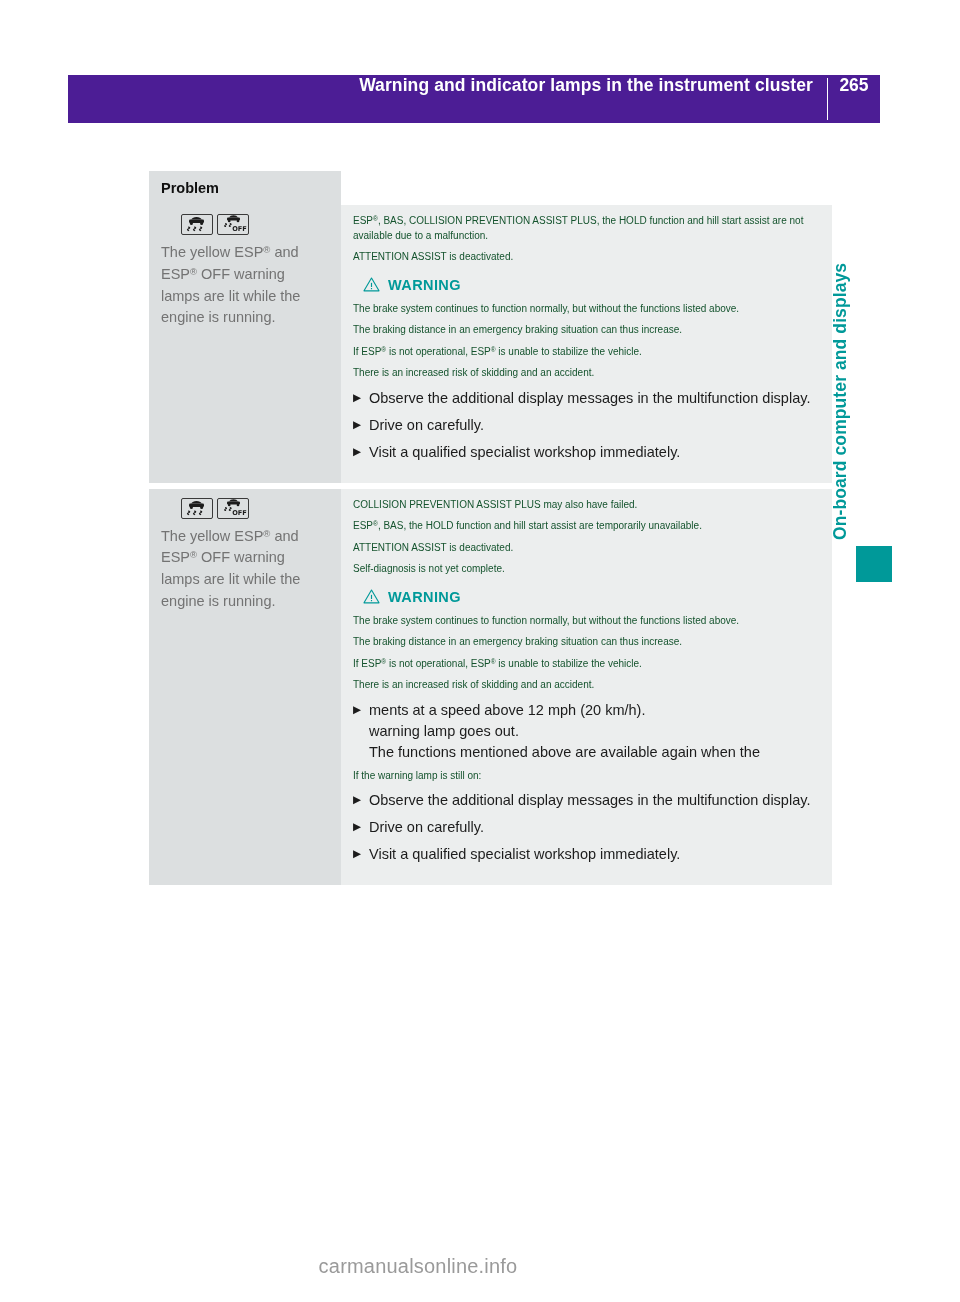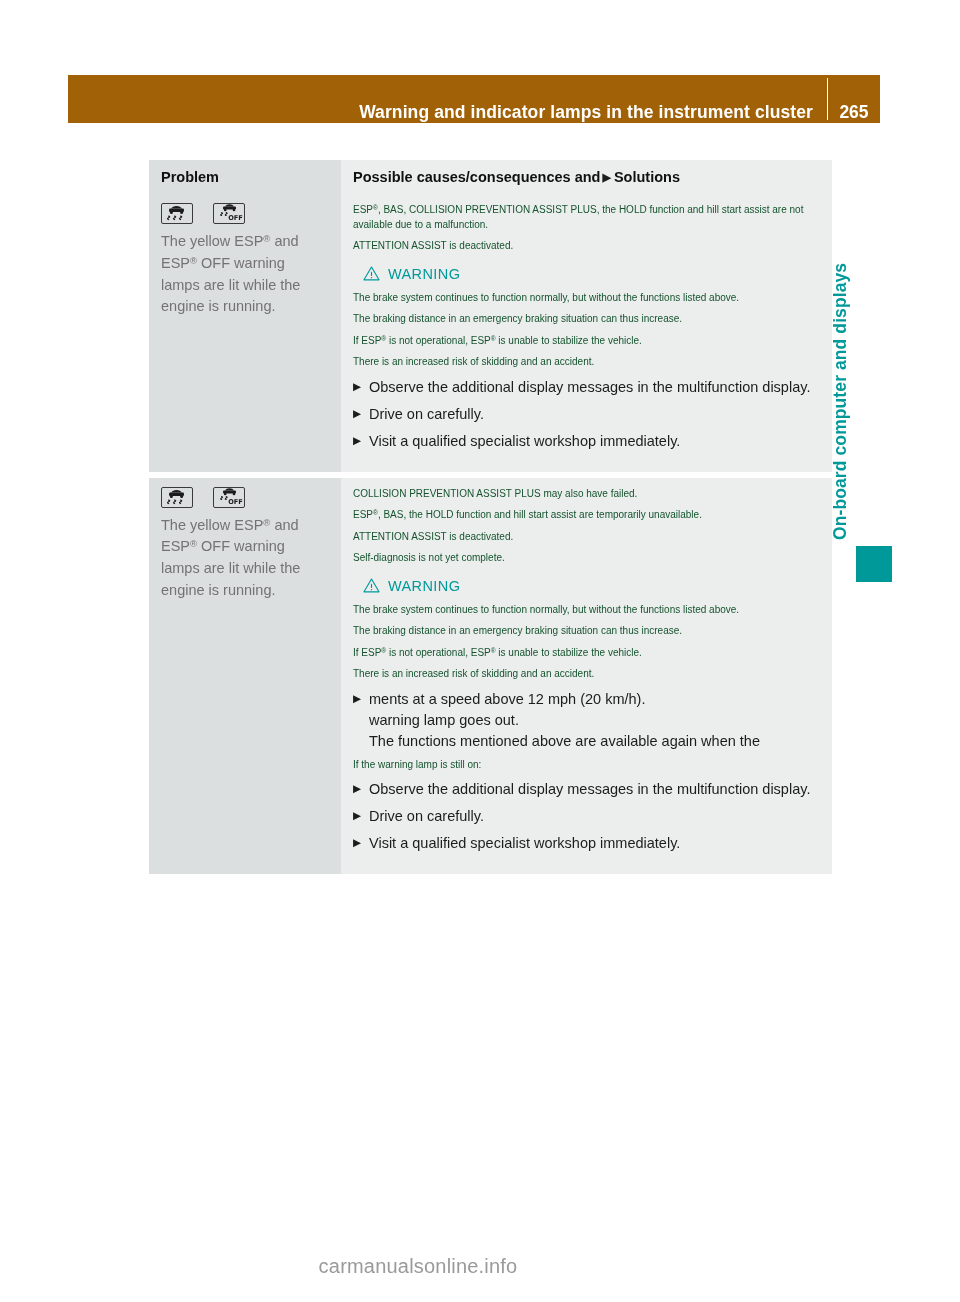--- a/index.html
+++ b/index.html
@@ -16,23 +16,23 @@
     overflow: hidden;
   }
 
   
   .header-bar {
     position: absolute;
     left: 68px;
     top: 75px;
     width: 812px;
     height: 48px;
-    background: #a16207;
-    display: flex;
-    align-items: flex-end;
+    background: #4c1d95;
+    display: flex;
+    align-items: flex-start;
     box-sizing: border-box;
   }
   .header-title {
     flex: 1 1 auto;
     text-align: right;
     color: #ffffff;
     font-size: 17.5px;
     font-weight: bold;
     letter-spacing: 0.1px;
     padding-right: 14px;
@@ -81,21 +81,21 @@
     top: 546px;
     width: 36px;
     height: 36px;
     background: #009999;
   }
 
   
   .table {
     position: absolute;
     left: 149px;
-    top: 160px;
+    top: 171px;
     width: 683px;
   }
   .trow {
     display: flex;
     align-items: stretch;
   }
   .trow.gap { height: 6px; background: #ffffff; }
 
   .col-problem {
     flex: 0 0 192px;
@@ -125,22 +125,23 @@
   .hdr-arrow {
     display: inline-block;
     font-size: 11px;
     vertical-align: 1px;
     margin: 0 3px 0 2px;
   }
 
   
   .icon-row {
     display: flex;
-    gap: 20px;
+    gap: 4px;
     margin-bottom: 7px;
+    margin-left: 20px;
   }
   .lamp-icon {
     width: 32px;
     height: 21px;
     border: 1.4px solid #3a3a3a;
     border-radius: 2px;
     background: #dcdfe0;
     position: relative;
     box-sizing: border-box;
   }
@@ -162,21 +163,21 @@
 
   .warn-head {
     display: flex;
     align-items: center;
     gap: 8px;
     margin: 12px 0 9px 10px;
   }
   .warn-tri { width: 17px; height: 15px; display: block; }
   .warn-word {
     color: #009999;
-    font-weight: normal;
+    font-weight: bold;
     font-size: 14.5px;
     letter-spacing: 0.4px;
   }
 
   .bullet {
     display: flex;
     margin: 0 0 6px 0;
     font-size: 14.5px;
     line-height: 1.45;
     color: #1c1c1c;
@@ -221,23 +222,20 @@
 <div class="side-tab">
   <div class="side-tab-label">On-board computer and displays</div>
 </div>
 <div class="side-tab-marker"></div>
 
 <div class="table">
 
   <div class="trow head-row">
     <div class="col-problem">
       <span class="hdr-text">Problem</span>
-    </div>
-    <div class="col-solutions">
-      <span class="hdr-text">Possible causes/consequences and</span><span class="hdr-arrow">▶</span><span class="hdr-text">Solutions</span>
     </div>
   </div>
 
   <div class="trow">
     <div class="col-problem">
       <div class="icon-row">
         <div class="lamp-icon">
           <svg width="29" height="18" viewBox="0 0 29 18" aria-hidden="true">
             <g fill="#1c1c1c">
               <rect x="7" y="4.6" width="15" height="3.3" rx="1.2"></rect>

